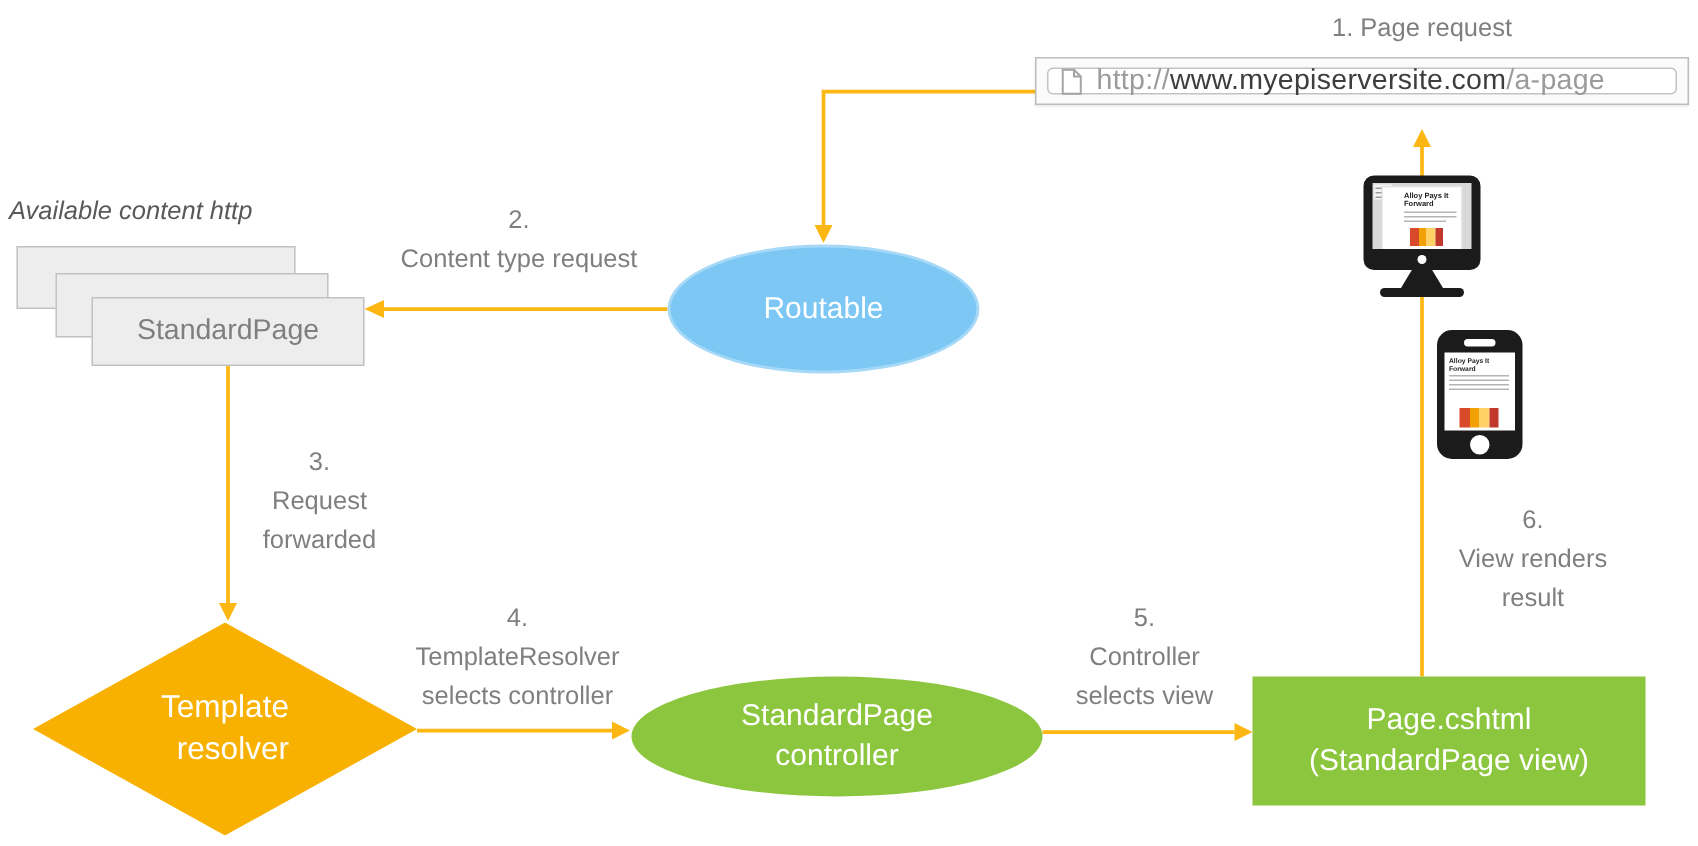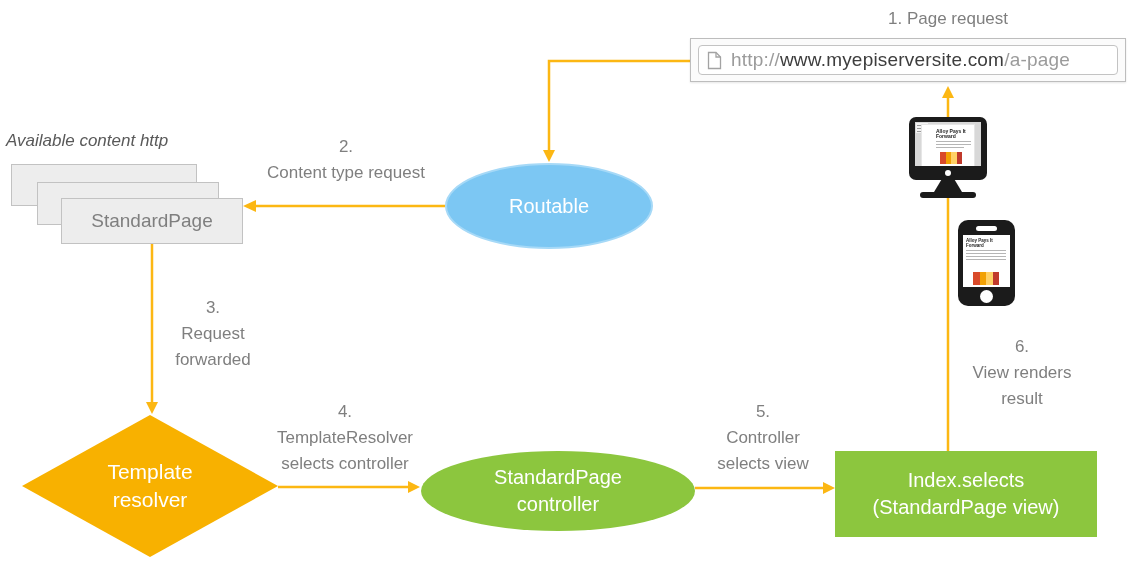--- a/index.html
+++ b/index.html
@@ -39,34 +39,34 @@
     color:#fff;text-align:center;white-space:pre-line;
   }
   .routable{
     left:445px;top:163px;width:208px;height:86px;border-radius:50%;
     background:var(--blue-node);border:2px solid var(--blue-node-border);
     box-sizing:border-box;font-size:20px;
   }
   .diamond{
     left:22px;top:415px;width:256px;height:142px;background:var(--diamond);
     clip-path:polygon(50% 0,100% 50%,50% 100%,0 50%);
-    font-size:21px;line-height:28px;
+    font-size:21px;line-height:28px;text-align:right;
   }
   .ctrl-ellipse{
     left:421px;top:451px;width:274px;height:80px;border-radius:50%;
     background:var(--green-node);font-size:20px;line-height:27px;
   }
   .view-box{
     left:835px;top:451px;width:262px;height:86px;
     background:var(--green-node);font-size:20px;line-height:27px;
   }
 
   
   .address-bar{
-    position:absolute;z-index:2;left:690px;top:38px;width:436px;height:44px;
+    position:absolute;z-index:2;left:690px;top:38px;width:436px;height:32px;
     background:#fbfbfb;border:1px solid #bdbdbd;box-sizing:border-box;
     box-shadow:0 1px 2px rgba(0,0,0,0.10);
   }
   .address-input{
     position:absolute;left:7px;top:6px;right:7px;bottom:6px;background:#fff;
     border:1px solid #c3c3c3;border-radius:4px;
     display:flex;align-items:center;gap:9px;padding:0 8px;
   }
   .url{font-size:19px;white-space:nowrap;letter-spacing:0.2px;}
   .url .dim{color:#9b9b9b;}
@@ -184,21 +184,21 @@
   <div class="card card-mid"></div>
   <div class="card card-front">
     <span>StandardPage</span>
   </div>
 
   <div class="node routable">Routable</div>
   <div class="node diamond">Template
 resolver</div>
   <div class="node ctrl-ellipse">StandardPage
 controller</div>
-  <div class="node view-box">Index.selects
+  <div class="node view-box">Page.cshtml
 (StandardPage view)</div>
 
   <div class="address-bar">
     <div class="address-input">
       <svg width="15" height="19" viewBox="0 0 15 19">
         <path d="M1.5 1.5 h7.5 l4.5 4.5 v11.5 h-12 z" fill="none" stroke="#a3a3a3" stroke-width="1.3"></path>
         <path d="M9 1.5 v4.5 h4.5" fill="none" stroke="#a3a3a3" stroke-width="1.3"></path>
       </svg>
       <span class="url"><span class="dim">http://</span><span class="host">www.myepiserversite.com</span><span class="dim">/a-page</span></span>
     </div>

